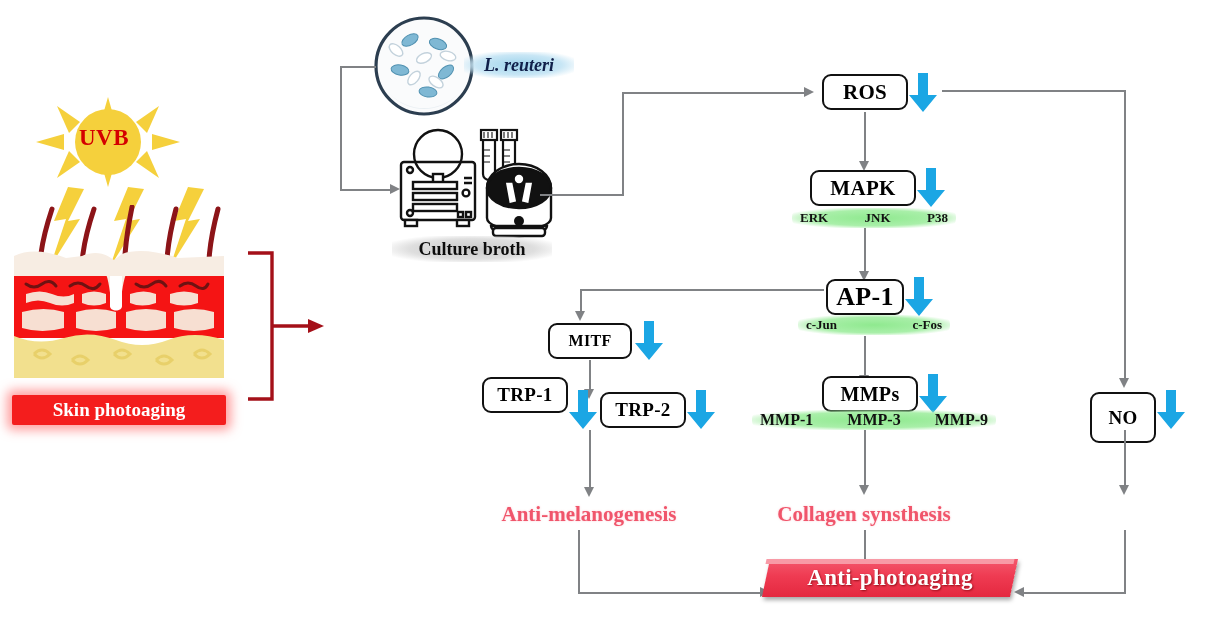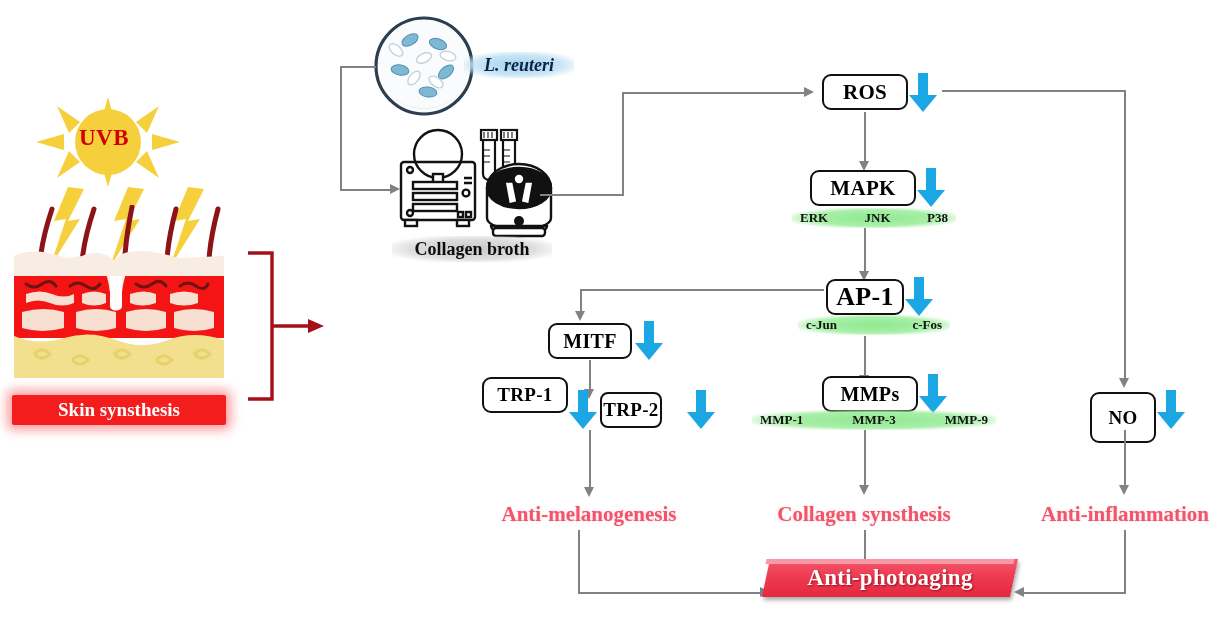--- a/index.html
+++ b/index.html
@@ -169,21 +169,21 @@
       <path d="M4 86 q24 10 50 2 q26 -8 52 2 q26 10 52 0 q26 -10 56 0 L214 128 L4 128 Z" fill="#F2E08E"></path>
       <g stroke="#E8D06A" stroke-width="3" fill="none">
         <path d="M24 104 q8 -8 16 0 q-8 8 -16 0"></path>
         <path d="M62 110 q8 -8 16 0 q-8 8 -16 0"></path>
         <path d="M104 104 q8 -8 16 0 q-8 8 -16 0"></path>
         <path d="M146 110 q8 -8 16 0 q-8 8 -16 0"></path>
         <path d="M184 104 q8 -8 16 0 q-8 8 -16 0"></path>
       </g>
     </svg>
   </div>
-  <div id="skinlabel">Skin synsthesis</div>
+  <div id="skinlabel">Skin photoaging</div>
 
   <svg class="abs" style="left:246px;top:250px;" width="90" height="152">
     <g stroke="#A41019" stroke-width="3.4" fill="none">
       <path d="M2 3 L26 3 L26 149 L2 149"></path>
       <path d="M26 76 L62 76"></path>
     </g>
     <polygon points="62,69 78,76 62,83" fill="#A41019"></polygon>
   </svg>
 
   <svg class="abs" style="left:372px;top:14px;" width="104" height="104">
@@ -244,21 +244,21 @@
       <path d="M96 100 L152 100 a28 10 0 0 1 -56 0 Z" fill="#fff"></path>
       <rect x="98" y="102" width="52" height="8" rx="3"></rect>
     </g>
     <g fill="#fff" stroke="#111" stroke-width="1.6">
       <path d="M110 56 L118 56 L122 76 L114 78 Z"></path>
       <path d="M130 56 L138 56 L134 78 L126 76 Z"></path>
       <circle cx="124" cy="53" r="5"></circle>
     </g>
     <circle cx="124" cy="95" r="5" fill="#111"></circle>
   </svg>
-  <div id="broth">Collagen broth</div>
+  <div id="broth">Culture broth</div>
 
   <div class="ln lnh" style="left:340px;top:66px;width:36px;"></div>
   <div class="ln lnv" style="left:340px;top:66px;height:124px;"></div>
   <div class="ln lnh" style="left:340px;top:189px;width:52px;"></div>
   <div class="arrowhead ah-right" style="left:390px;top:184px;"></div>
 
   <div class="ln lnh" style="left:540px;top:194px;width:84px;"></div>
   <div class="ln lnv" style="left:622px;top:92px;height:104px;"></div>
   <div class="ln lnh" style="left:622px;top:92px;width:184px;"></div>
   <div class="arrowhead ah-right" style="left:804px;top:87px;"></div>
@@ -309,61 +309,61 @@
     <span>c-Fos</span>
   </div>
 
   <div class="ln lnh" style="left:580px;top:289px;width:244px;"></div>
   <div class="ln lnv" style="left:580px;top:289px;height:26px;"></div>
   <div class="arrowhead ah-down" style="left:575px;top:311px;"></div>
 
   <div class="ln lnv" style="left:864px;top:336px;height:42px;"></div>
   <div class="arrowhead ah-down" style="left:859px;top:375px;"></div>
 
-  <div class="pathbox" style="left:548px;top:323px;width:84px;height:36px;font-size:20px;">
+  <div class="pathbox" style="left:548px;top:323px;width:84px;height:36px;font-size:16px;">
     <span>MITF</span>
   </div>
   <div class="bluearrow" style="left:634px;top:321px;">
     <svg width="30" height="40" viewBox="0 0 30 40">
         <polygon points="10,0 20,0 20,22 29,22 15,39 1,22 10,22" fill="#1BA6E4"></polygon>
       </svg>
   </div>
 
   <div class="ln lnv" style="left:589px;top:360px;height:32px;"></div>
   <div class="arrowhead ah-down" style="left:584px;top:389px;"></div>
 
   <div class="pathbox" style="left:482px;top:377px;width:86px;height:36px;font-size:19px;">
     <span>TRP-1</span>
   </div>
   <div class="bluearrow" style="left:568px;top:390px;">
     <svg width="30" height="40" viewBox="0 0 30 40">
         <polygon points="10,0 20,0 20,22 29,22 15,39 1,22 10,22" fill="#1BA6E4"></polygon>
       </svg>
   </div>
-  <div class="pathbox" style="left:600px;top:392px;width:62px;height:36px;font-size:19px;border-radius:8px;">
+  <div class="pathbox" style="left:600px;top:392px;width:86px;height:36px;font-size:19px;">
     <span>TRP-2</span>
   </div>
   <div class="bluearrow" style="left:686px;top:390px;">
     <svg width="30" height="40" viewBox="0 0 30 40">
         <polygon points="10,0 20,0 20,22 29,22 15,39 1,22 10,22" fill="#1BA6E4"></polygon>
       </svg>
   </div>
 
   <div class="ln lnv" style="left:589px;top:430px;height:60px;"></div>
   <div class="arrowhead ah-down" style="left:584px;top:487px;"></div>
 
   <div class="pathbox" style="left:822px;top:376px;width:96px;height:36px;font-size:20px;">
     <span>MMPs</span>
   </div>
   <div class="bluearrow" style="left:918px;top:374px;">
     <svg width="30" height="40" viewBox="0 0 30 40">
         <polygon points="10,0 20,0 20,22 29,22 15,39 1,22 10,22" fill="#1BA6E4"></polygon>
       </svg>
   </div>
-  <div class="subs" style="left:752px;top:410px;width:228px;height:20px;font-size:13px;justify-content:space-between;padding:0 8px;">
+  <div class="subs" style="left:752px;top:410px;width:228px;height:20px;font-size:16px;justify-content:space-between;padding:0 8px;">
     <span>MMP-1</span>
     <span>MMP-3</span>
     <span>MMP-9</span>
   </div>
 
   <div class="ln lnv" style="left:864px;top:430px;height:58px;"></div>
   <div class="arrowhead ah-down" style="left:859px;top:485px;"></div>
 
   <div class="pathbox" style="left:1090px;top:392px;width:66px;height:51px;font-size:19px;">
     <span>NO</span>
@@ -372,21 +372,20 @@
     <svg width="30" height="40" viewBox="0 0 30 40">
         <polygon points="10,0 20,0 20,22 29,22 15,39 1,22 10,22" fill="#1BA6E4"></polygon>
       </svg>
   </div>
 
   <div class="ln lnv" style="left:1124px;top:430px;height:58px;"></div>
   <div class="arrowhead ah-down" style="left:1119px;top:485px;"></div>
 
   <div class="outcome" style="left:479px;top:502px;width:220px;">Anti-melanogenesis</div>
   <div class="outcome" style="left:757px;top:502px;width:214px;">Collagen synsthesis</div>
-  <div class="outcome" style="left:1030px;top:502px;width:190px;">Anti-inflammation</div>
 
   <div class="ln lnv" style="left:578px;top:530px;height:63px;"></div>
   <div class="ln lnh" style="left:578px;top:592px;width:186px;"></div>
   <div class="arrowhead ah-right" style="left:760px;top:587px;"></div>
 
   <div class="ln lnv" style="left:864px;top:530px;height:42px;"></div>
   <div class="arrowhead ah-down" style="left:859px;top:568px;"></div>
 
   <div class="ln lnv" style="left:1124px;top:530px;height:63px;"></div>
   <div class="ln lnh" style="left:1022px;top:592px;width:104px;"></div>

